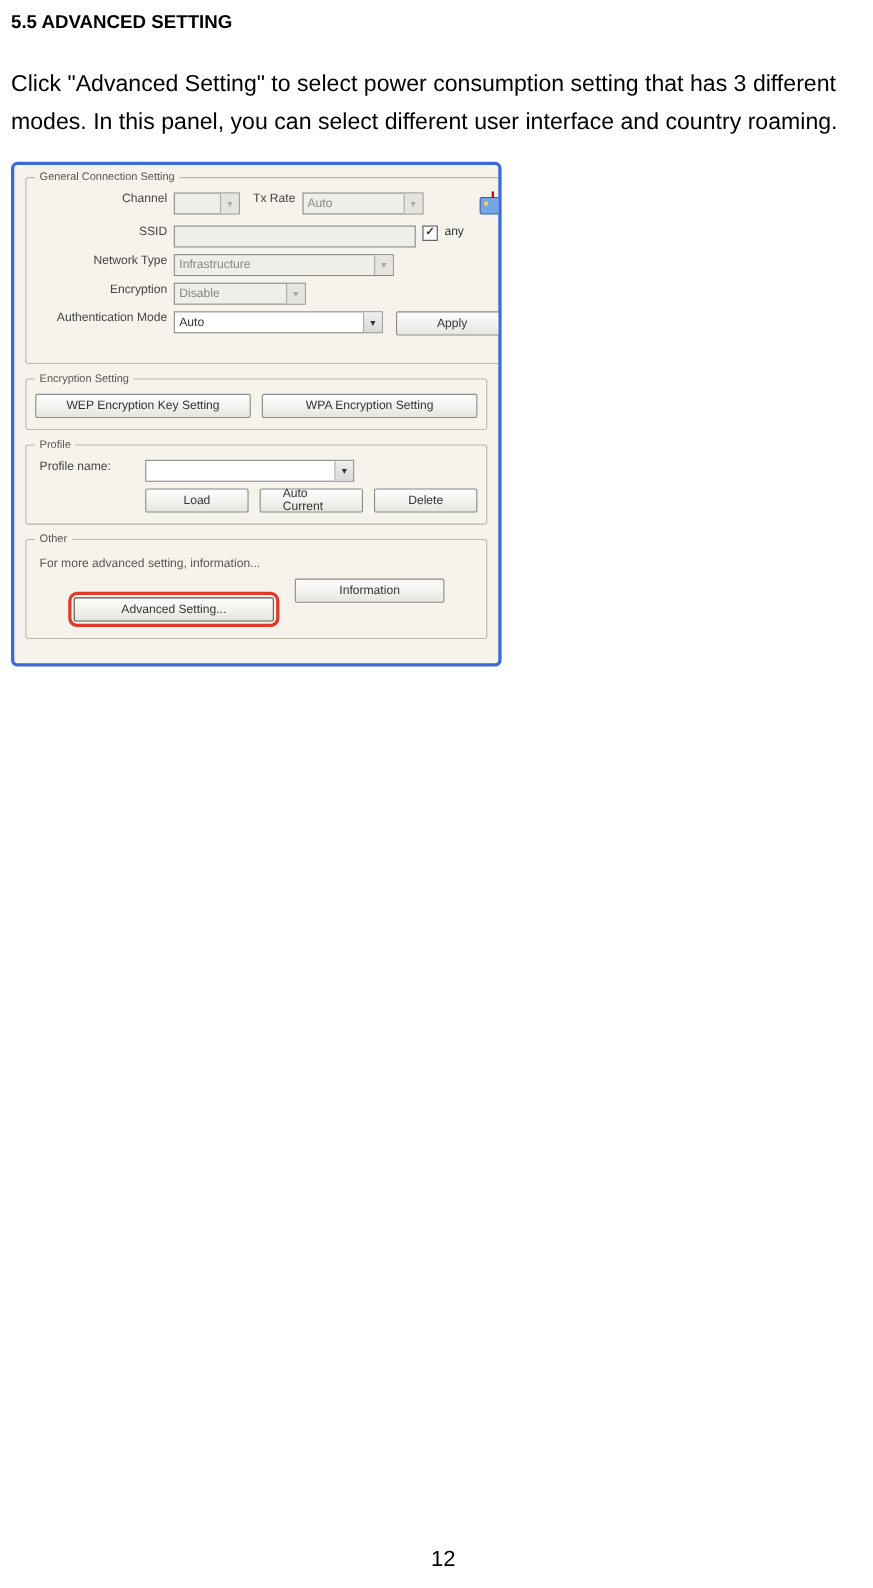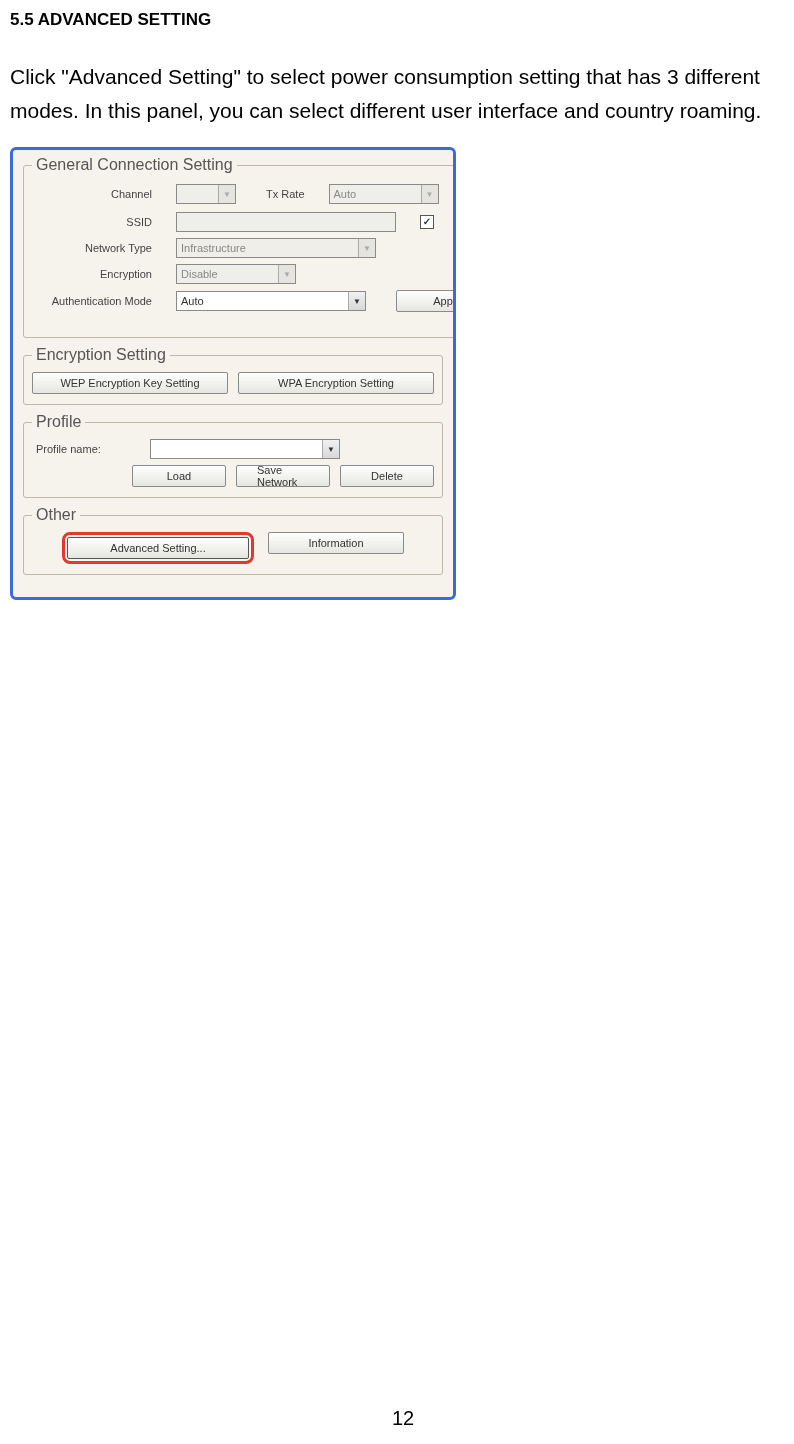--- a/index.html
+++ b/index.html
@@ -68,31 +68,30 @@
   }
 
   fieldset {
     border: 1px solid #bdb8a8;
     border-radius: 3px;
     margin: 0 0 8px 0;
     padding: 8px 8px 10px 8px;
     position: relative;
   }
   legend {
-    font-size: 16px;
+    font-size: 10px;
     color: #555;
     padding: 0 4px;
     background: #f6f3ed;
   }
 
   .row {
     display: flex;
-    align-items: center;
     margin-bottom: 6px;
-    gap: 24px;
+    gap: 6px;
   }
   .lbl {
     text-align: right;
     color: #444;
     font-size: 11px;
   }
   .lbl.w90 { width: 120px; }
 
   .combo, .textbox {
     height: 18px;
@@ -165,20 +164,21 @@
   }
 
   .btn-row { display:flex; gap:10px; justify-content:center; }
   .btn-row .btn { flex:1; }
 
   .highlight {
     border: 3px solid #e23a2a;
     border-radius: 8px;
     padding: 2px 2px;
     display: inline-flex;
+    margin-top: 12px;
   }
   .highlight .btn { width: 140px; border-color:#555; }
 
   .page-num {
     position: absolute;
     bottom: 14px;
     left: 12px; right:0;
     text-align: center;
     font-size: 20px;
   }
@@ -271,30 +271,31 @@
           <div class="combo" style="width:180px">
             <span></span>
             <span class="arrow">▼</span>
           </div>
         </div>
         <div class="btn-row" style="padding-left:100px">
           <div class="btn">
             <span>Load</span>
           </div>
           <div class="btn">
-            <span>Save Network</span>
+            <span>Auto Current</span>
           </div>
           <div class="btn">
             <span>Delete</span>
           </div>
         </div>
       </fieldset>
 
       <fieldset>
         <legend>Other</legend>
+        <div class="subtext">For more advanced setting, information...</div>
         <div class="btn-row" style="gap:14px; padding: 0 30px">
           <div class="highlight">
             <div class="btn">
               <span>Advanced Setting...</span>
             </div>
           </div>
           <div class="btn" style="flex:1">
             <span>Information</span>
           </div>
         </div>

